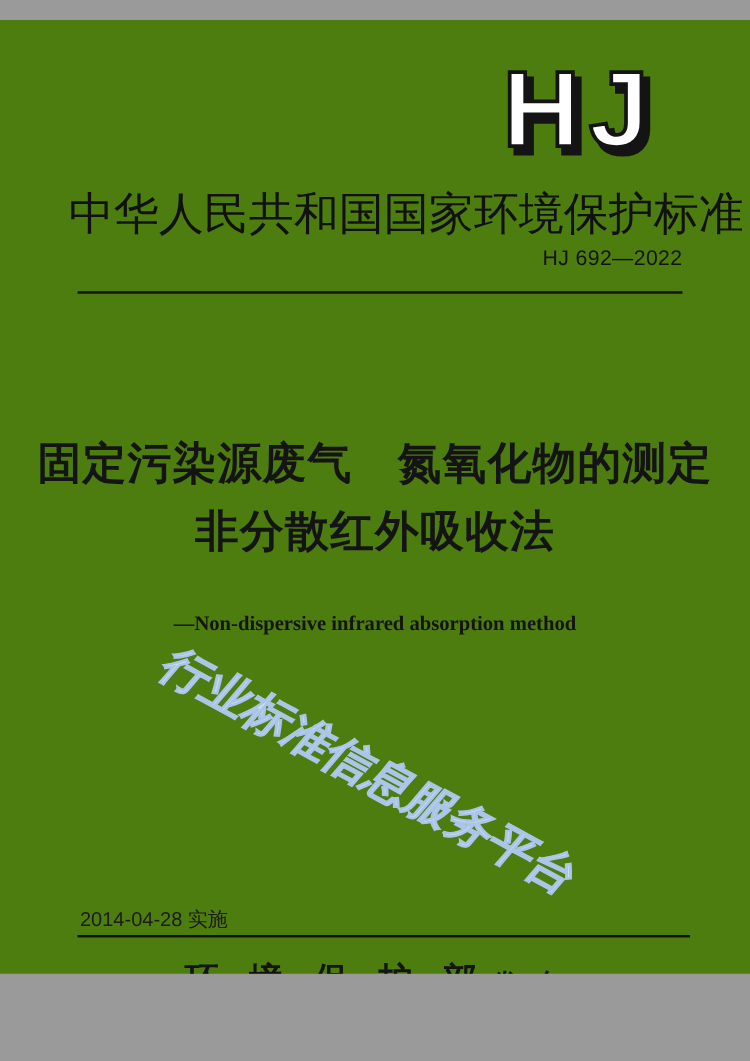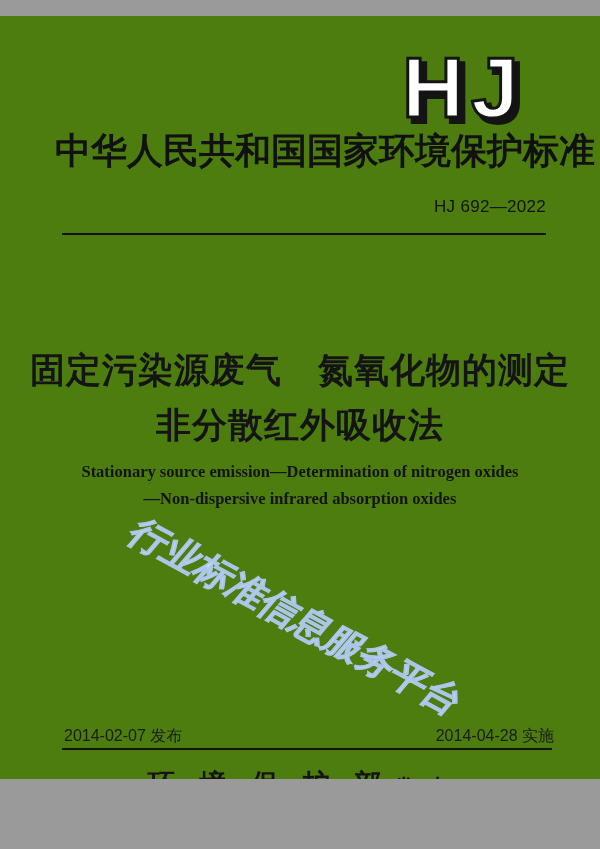--- a/index.html
+++ b/index.html
@@ -31,25 +31,25 @@
     font-weight: 700;
     font-size: 86px;
     letter-spacing: 7px;
   }
   .hj-shadow { fill: #141414; stroke: #141414; stroke-width: 4px; }
   .hj-face   { fill: #ffffff; stroke: #141414; stroke-width: 3px; }
 
   
   .header-title {
     position: absolute;
-    top: 114px;
+    top: 134px;
     left: 55px;
     right: 42px;
     text-align: center;
-    font-weight: 700;
+    font-weight: 400;
     font-size: 36px;
     line-height: 42px;
     white-space: nowrap;
     letter-spacing: 0px;
     font-family: "Liberation Serif", serif;
   }
 
   .std-number {
     position: absolute;
     top: 181px;
@@ -166,27 +166,25 @@
 
   <div class="header-title">中华人民共和国国家环境保护标准</div>
 
   <div class="std-number">HJ 692—2022</div>
 
   <div class="rule rule-top"></div>
 
   <div class="title-cn title-cn-2">非分散红外吸收法</div>
   <div class="title-cn title-cn-1">固定污染源废气　氮氧化物的测定</div>
 
-  <div class="title-en title-en-1">Stationary source emission—Determination of nitrogen oxides</div>
-  <div class="title-en title-en-2">—Non-dispersive infrared absorption oxides</div>
+  <div class="title-en title-en-2">—Non-dispersive infrared absorption method</div>
 
   <div class="watermark">行业标准信息服务平台</div>
 
   <div class="dates-row">
-    <span class="date-issue">2014-02-07 发布</span>
     <span class="date-impl">2014-04-28 实施</span>
   </div>
 
   <div class="rule rule-bottom"></div>
 
   <div class="footer-row">
     <span class="publisher">环 境 保 护 部</span><span class="publish-label">发 布</span>
   </div>
 
 </div>

